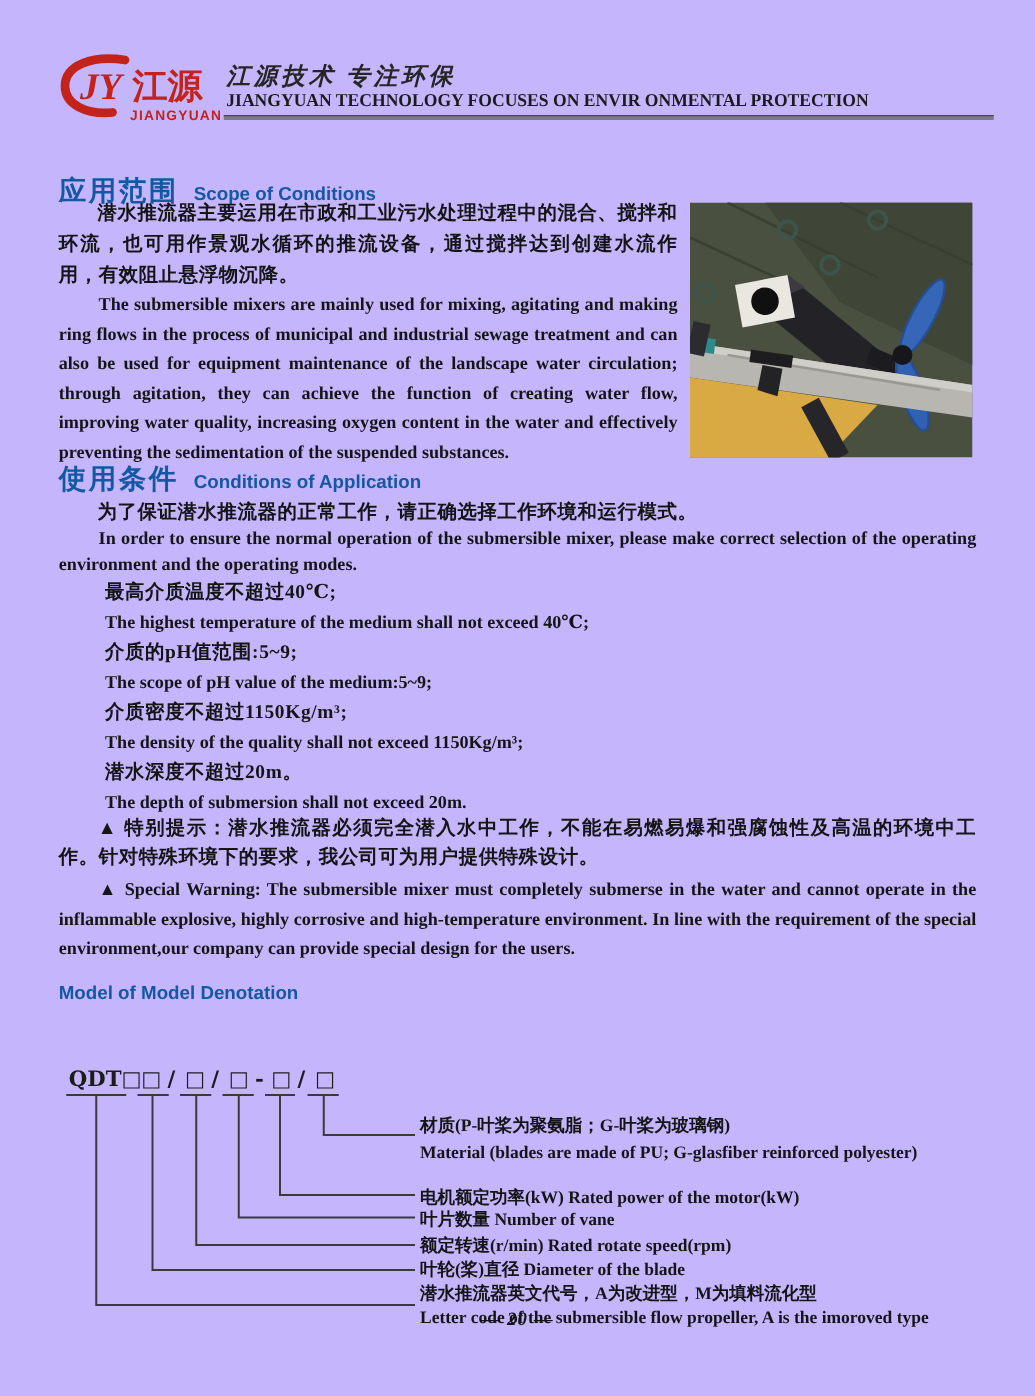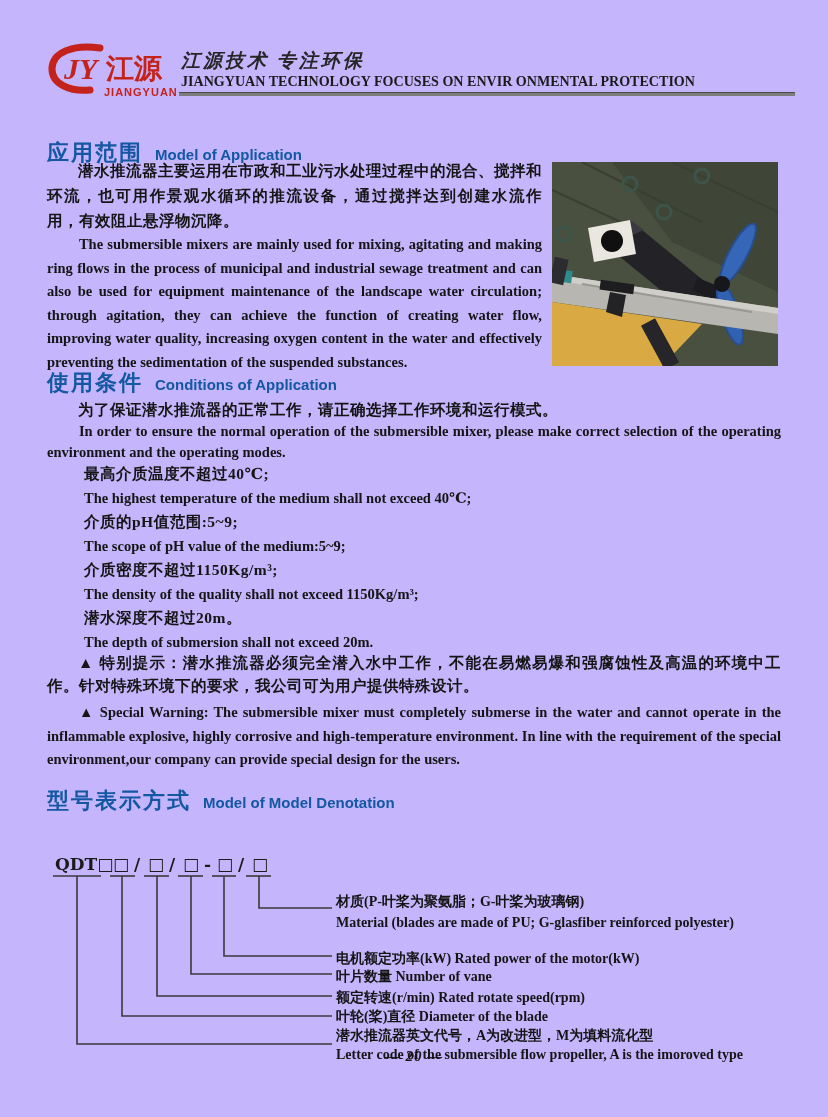--- a/index.html
+++ b/index.html
@@ -67,21 +67,21 @@
       <text x="62" y="36" font-family="Liberation Serif,serif" font-weight="700" font-size="28" fill="#c4231b">江源</text>
       <text x="60" y="54" font-family="Liberation Sans,sans-serif" font-weight="700" font-size="11" letter-spacing="1" fill="#c4231b">JIANGYUAN</text>
     </svg>
   </div>
   <div class="abs tagline-cn">江源技术 专注环保</div>
   <div class="abs tagline-en">JIANGYUAN TECHNOLOGY FOCUSES ON ENVIR ONMENTAL PROTECTION</div>
   <div class="abs header-rule"></div>
 
   <div class="abs sec-head" style="left:47px;top:122px;margin-top:16px;">
     <span class="cn">应用范围</span>
-    <span class="en">Model of Application</span>
+    <span class="en">Scope of Conditions</span>
   </div>
 
   <div class="abs para cn-text" style="left:47px;top:158px;width:495px;">潜水推流器主要运用在市政和工业污水处理过程中的混合、搅拌和环流，也可用作景观水循环的推流设备，通过搅拌达到创建水流作用，有效阻止悬浮物沉降。</div>
 
   <div class="abs para en-text" style="left:47px;top:233px;width:495px;">The submersible mixers are mainly used for mixing, agitating and making ring flows in the process of municipal and industrial sewage treatment and can also be used for equipment maintenance of the landscape water circulation; through agitation, they can achieve the function of creating water flow, improving water quality, increasing oxygen content in the water and effectively preventing the sedimentation of the suspended substances.</div>
 
   <div class="abs photo">
     <svg width="226" height="204" viewBox="0 0 226 204">
       <rect x="0" y="0" width="226" height="204" fill="#49503f"></rect>
       <polygon points="60,0 226,0 226,130 120,80" fill="#3f4638"></polygon>
@@ -136,21 +136,20 @@
     <div class="cn">介质密度不超过1150Kg/m³;</div>
     <div class="en">The density of the quality shall not exceed 1150Kg/m³;</div>
     <div class="cn">潜水深度不超过20m。</div>
     <div class="en">The depth of submersion shall not exceed 20m.</div>
   </div>
 
   <div class="abs para cn-text" style="left:47px;top:651px;width:734px;line-height:23px;">▲ 特别提示：潜水推流器必须完全潜入水中工作，不能在易燃易爆和强腐蚀性及高温的环境中工作。针对特殊环境下的要求，我公司可为用户提供特殊设计。</div>
   <div class="abs para en-text" style="left:47px;top:701px;width:734px;">▲ Special Warning: The submersible mixer must completely submerse in the water and cannot operate in the inflammable explosive, highly corrosive and high-temperature environment. In line with the requirement of the special environment,our company can provide special design for the users.</div>
 
   <div class="abs sec-head" style="left:47px;top:786px;">
-    <span class="cn">型号表示方式</span>
     <span class="en">Model of Model Denotation</span>
   </div>
 
   <div class="abs diagram">
 
     <span class="code-part" style="left:55px;">QDT□</span>
     <span class="code-part" style="left:113px;">□</span>
     <span class="code-part" style="left:134px;">/</span>
     <span class="code-part" style="left:148px;">□</span>
     <span class="code-part" style="left:169px;">/</span>

